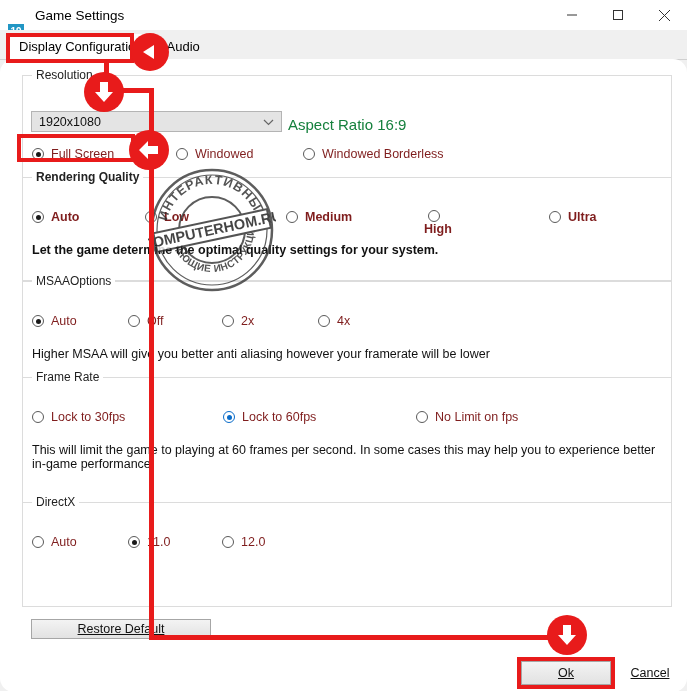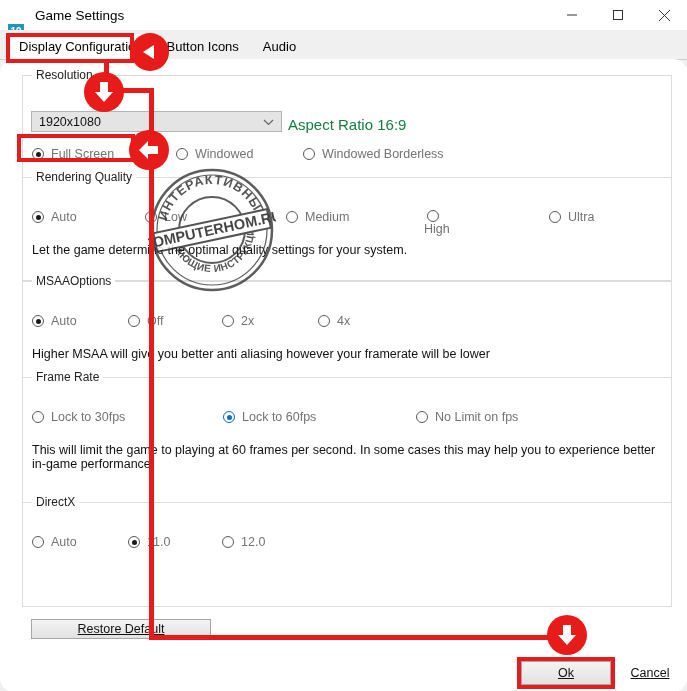--- a/index.html
+++ b/index.html
@@ -87,21 +87,21 @@
     position: absolute; top: -8px; left: 9px;
     background: #ffffff;
     padding: 0 4px;
     font-size: 12px;
     color: #222;
   }
 
   
   .radio {
     display: flex; align-items: center;
-    font-size: 12.5px; color: #737373;
+    font-size: 12.5px; color: #7f1d1d;
     white-space: nowrap;
   }
   .radio .dot {
     width: 12px; height: 12px;
     border: 1px solid #5a5a5a;
     border-radius: 50%;
     box-sizing: border-box;
     margin-right: 7px;
     background: #fff;
     position: relative;
@@ -238,23 +238,20 @@
           </svg>
       </div>
     </div>
   </div>
 
   <div class="tabstrip">
     <div class="tab active">
       <span>Display Configuration</span>
     </div>
     <div class="tab">
-      <span>Button Icons</span>
-    </div>
-    <div class="tab">
       <span>Audio</span>
     </div>
   </div>
 
   <div class="content">
 
     <div class="group" style="left:22px; top:16px; width:650px; height:104px;">
       <div class="group-title">Resolution</div>
 
       <div class="combo" style="left:8px; top:35px;">
@@ -275,21 +272,21 @@
       <div class="radio" style="position:absolute; left:153px; top:71px;">
         <span class="dot"></span>
         <span>Windowed</span>
       </div>
       <div class="radio" style="position:absolute; left:280px; top:71px;">
         <span class="dot"></span>
         <span>Windowed Borderless</span>
       </div>
     </div>
 
-    <div class="group" style="left:22px; top:118px; width:650px; height:104px;">
+    <div class="group" style="left:22px; top:118px; width:650px; height:104px;font-weight:bold;">
       <div class="group-title">Rendering Quality</div>
 
       <div class="radio checked" style="position:absolute; left:9px; top:32px;">
         <span class="dot"></span>
         <span>Auto</span>
       </div>
       <div class="radio" style="position:absolute; left:122px; top:32px;">
         <span class="dot"></span>
         <span>Low</span>
       </div>

